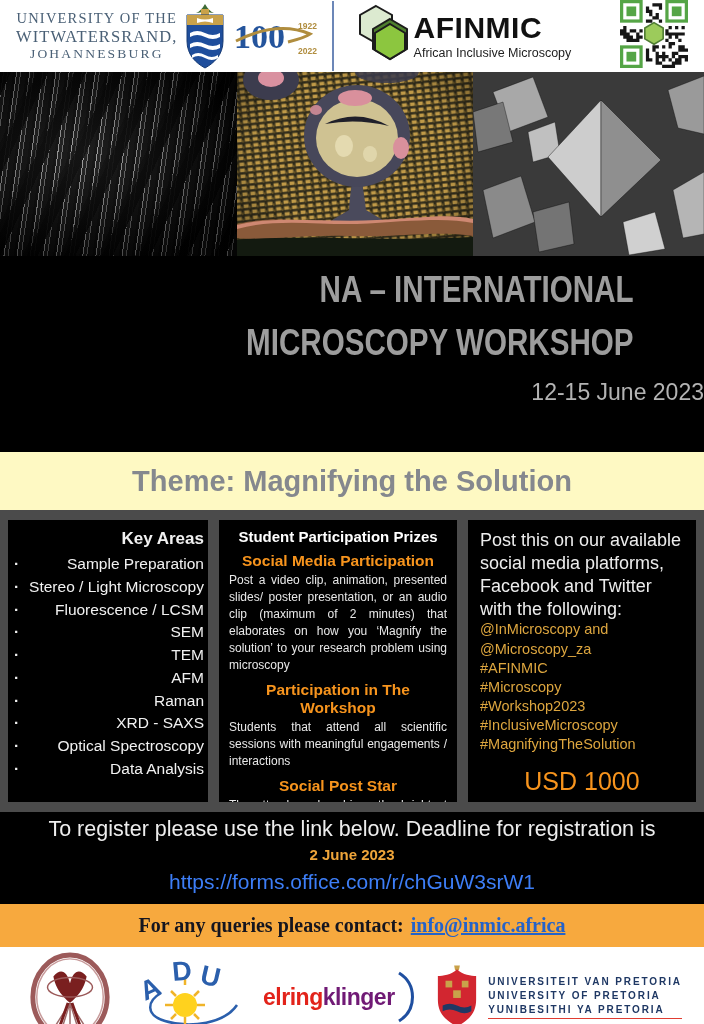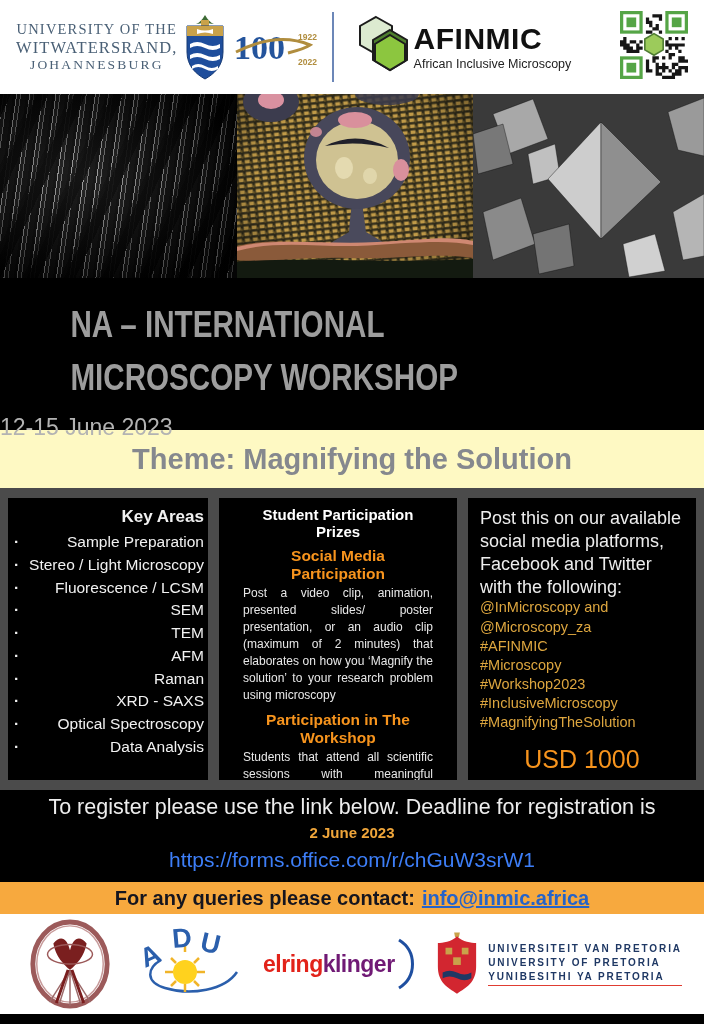--- a/index.html
+++ b/index.html
@@ -1,20 +1,20 @@
 <!DOCTYPE html>
 <html><head>
 <meta charset="utf-8">
 <style>
   * { margin:0; padding:0; box-sizing:border-box; }
   html,body { width:704px; background:#000; }
   body { height:1024px; overflow:hidden; font-family:"Liberation Sans","DejaVu Sans",sans-serif; position:relative; }
 
   
-  .header { height:94px; background:#ffffff; display:flex; align-items:center; padding:6px 10px 6px 16px; }
+  .header { height:72px; background:#ffffff; display:flex; align-items:center; padding:6px 10px 6px 16px; }
   .wits { display:flex; align-items:center; gap:6px; }
   .wits-text { font-family:"Liberation Serif","DejaVu Serif",serif; color:#4a6076; text-align:center; line-height:1.18; }
   .wits-l1 { font-size:14.5px; letter-spacing:1.2px; }
   .wits-l2 { font-size:16.5px; letter-spacing:1.1px; }
   .wits-l3 { font-size:13.5px; letter-spacing:2.2px; }
   .centenary { margin-left:2px; }
   .divider { width:2px; height:70px; background:#6c87b8; margin:0 16px 0 12px; }
   .afinmic { display:flex; align-items:center; gap:0; }
   .afinmic-text .name { font-size:30px; font-weight:800; color:#111; letter-spacing:0.5px; line-height:1; }
   .afinmic-text .tagline { font-size:12.5px; color:#222; margin-top:3px; }
@@ -26,55 +26,55 @@
     width:237px; height:184px; background-color:#050505;
     background-image:
       radial-gradient(ellipse at 35% 45%, rgba(255,255,255,.08), rgba(0,0,0,.55) 78%),
       repeating-linear-gradient(115deg, rgba(0,0,0,.92) 0 10px, rgba(0,0,0,0) 10px 30px, rgba(0,0,0,.5) 30px 34px),
       repeating-linear-gradient(98deg, #060606 0 3px, #9a9a9a 3px 4px, #161616 4px 7px, #6f6f6f 7px 8px, #0b0b0b 8px 13px);
   }
   .img-tissue { width:236px; height:184px; }
   .img-crystal { width:231px; height:184px; }
 
   
-  .title-sec { height:152px; background:#000; text-align:left; padding-top:21px; }
+  .title-sec { height:196px; background:#000; text-align:right; padding-top:8px; }
   .title-line { color:#9d9d9d; font-size:37px; font-weight:800; letter-spacing:0px; line-height:1.42; transform:scaleX(.8); transform-origin:center; }
   .title-date { color:#b3b3b3; font-size:23px; margin-top:10px; }
 
   
   .theme { height:58px; background:#fef9c3; display:flex; align-items:center; justify-content:center; }
   .theme-text { color:#85888e; font-size:29px; font-weight:700; }
 
   
   .panels { height:302px; background:#4b4b4b; display:flex; gap:11px; padding:10px 8px; }
   .panel { background:#000; overflow:hidden; }
   .panel-keys { flex:0 0 200px; padding:9px 4px; color:#f1f1f1;text-align:right; }
   .panel-keys h3 { font-size:17px; font-weight:700; margin-bottom:4px; }
   .panel-keys ul { list-style:none; font-size:15.5px; line-height:1.47; }
   .panel-keys li { position:relative; padding-left:13px; }
   .panel-keys li::before { content:"·"; position:absolute; left:2px; font-weight:700; }
 
-  .panel-prizes { flex:0 0 238px; padding:8px 24px; color:#efefef; text-align:center; }
+  .panel-prizes { flex:0 0 238px; padding:8px 10px; color:#efefef; text-align:center; }
   .panel-prizes .p-head { font-size:15px; font-weight:700; color:#fff; }
   .panel-prizes .p-sub { font-size:15.5px; font-weight:700; color:#f7941d; margin-top:7px; margin-bottom:2px; }
   .panel-prizes .p-body { font-size:12px; line-height:1.42; text-align:justify; color:#e8e8e8; }
 
   .panel-social { flex:1 1 auto; padding:9px 12px; color:#ededed; }
   .panel-social .s-intro { font-size:18px; line-height:1.27; }
   .panel-social .s-tags div { font-size:14.5px; line-height:1.32; color:#dda63f; }
   .usd-block { margin-top:12px; text-align:center; color:#f7941d; font-size:25px; line-height:1.26; font-weight:500; }
 
   
   .reg { height:92px; background:#000; text-align:center; padding-top:5px; }
   .reg-line { color:#ededed; font-size:21.5px; }
   .reg-deadline { color:#efa53a; font-size:15px; font-weight:600; margin-top:4px; }
   .reg-link { display:inline-block; color:#3d7ef7; font-size:21px; font-weight:500; margin-top:7px; text-decoration:none; }
 
   
-  .queries { height:32px; background:#f7a93e; display:flex; align-items:center; justify-content:center; gap:7px; }
+  .queries { height:43px; background:#f7a93e; display:flex; align-items:center; justify-content:center; gap:7px;font-family:Liberation Serif, serif; }
   .queries-label { color:#15151f; font-size:20px; font-weight:700; }
   .queries-email { color:#2563c9; font-size:20px; font-weight:700; text-decoration:underline; }
 
   
   .footer { height:100px; background:#ffffff; display:flex; align-items:center; padding:0 22px 0 26px; justify-content:space-between; }
   .ek-logo { display:flex; align-items:center; }
   .ek-text { font-size:23px; font-weight:700; letter-spacing:-0.5px; }
   .ek-red { color:#e2231a; }
   .ek-blue { color:#701a75; }
   .up-logo { display:flex; align-items:center; gap:9px; }

